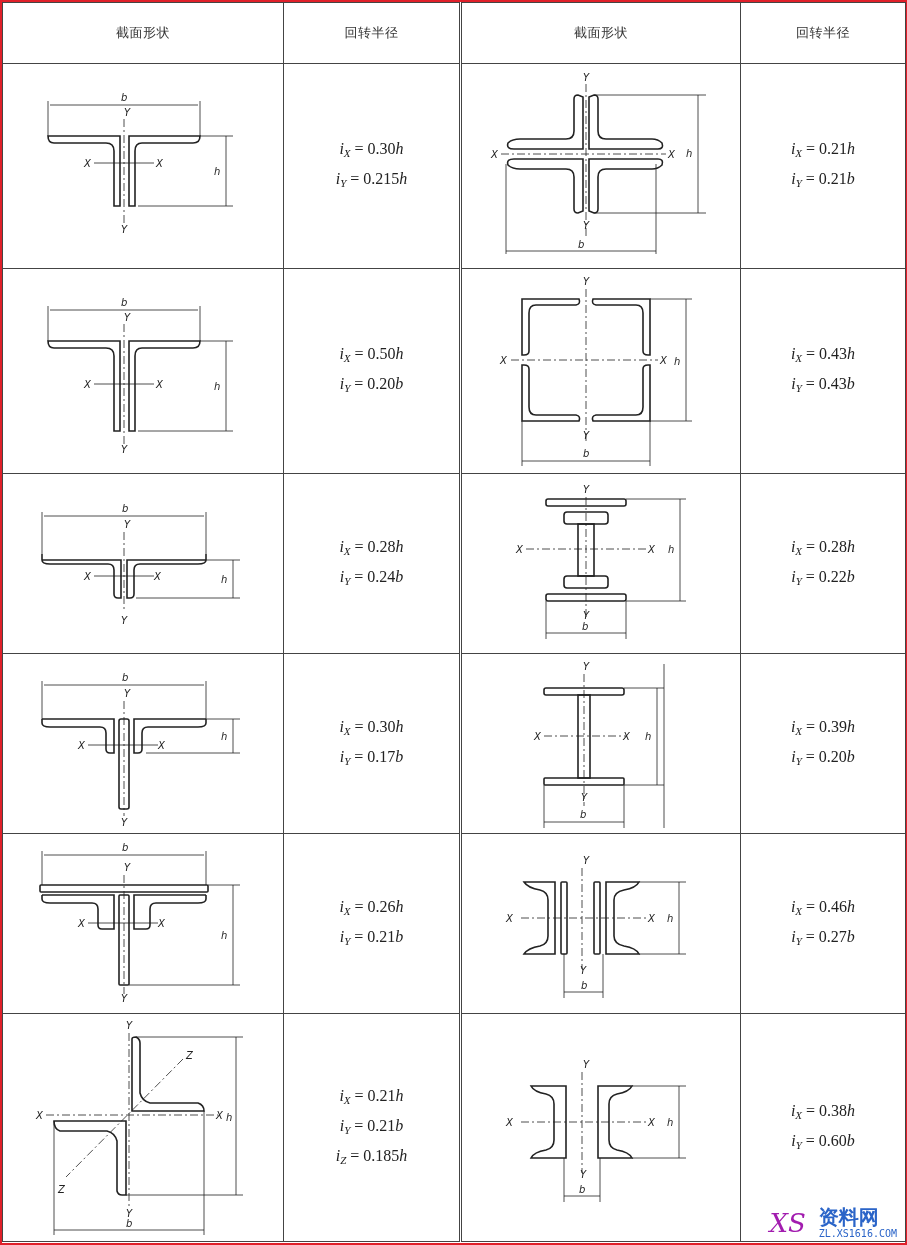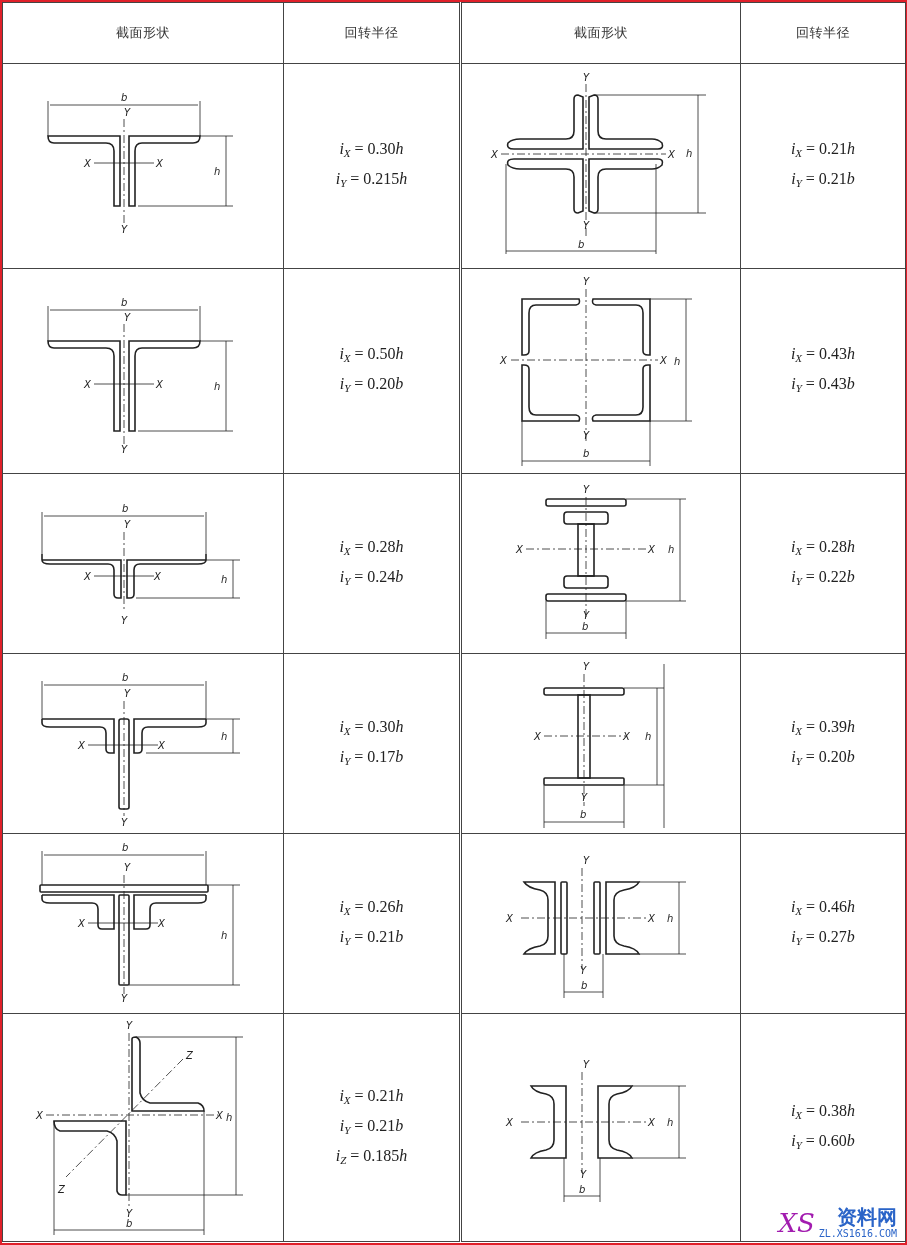--- a/index.html
+++ b/index.html
@@ -13,21 +13,21 @@
   .formula .i { font-style:italic; }
   .formula sub { font-size:11px; font-style:italic; vertical-align:-3px; }
   .formula .u { font-style:italic; }
   svg { display:block; margin:0 auto; }
   svg .s { fill:none; stroke:#222; stroke-width:1.6; }
   svg .t { fill:none; stroke:#222; stroke-width:0.8; }
   svg .c { fill:none; stroke:#222; stroke-width:0.8; stroke-dasharray:8 3 2 3; }
   svg text { font-family:"DejaVu Sans", sans-serif; font-style:italic; font-size:10px; fill:#222; }
   .wm { position:absolute; right:10px; bottom:6px; display:flex; align-items:center; }
   .wm-logo { font-family:"DejaVu Serif", serif; font-style:italic; font-size:26px; color:#a21caf; }
-  .wm-text { display:flex; flex-direction:column; margin-left:4px;text-align:right; }
+  .wm-text { display:flex; flex-direction:column; margin-left:13px; }
   .wm-cn { font-family:"DejaVu Sans", sans-serif; font-size:20px; color:#2a64c8; font-weight:bold; line-height:22px; }
   .wm-url { font-family:"DejaVu Sans Mono", monospace; font-size:10px; color:#2a64c8; }
 </style>
 </head>
 <body>
 
 <div class="frame"></div>
 
 <table class="grid">
   <colgroup>

